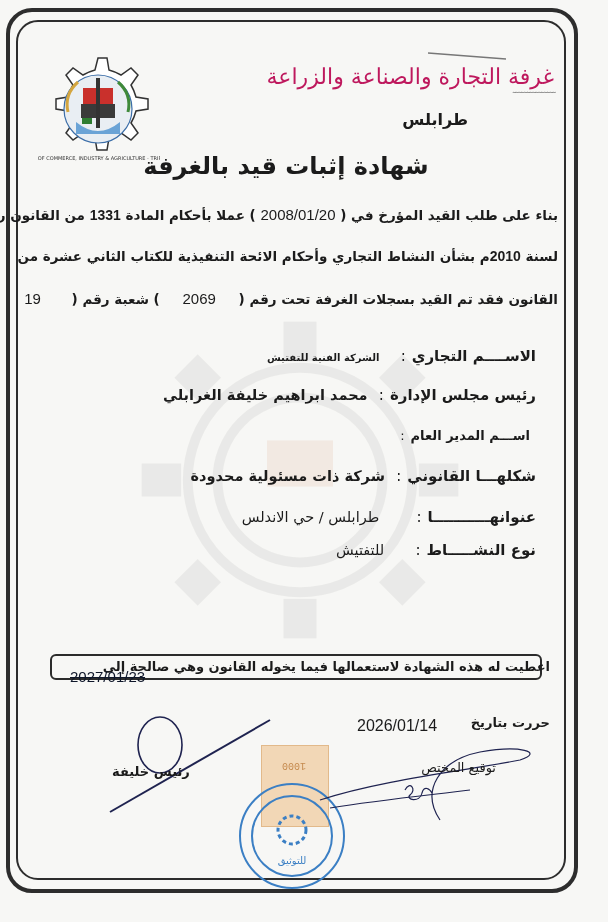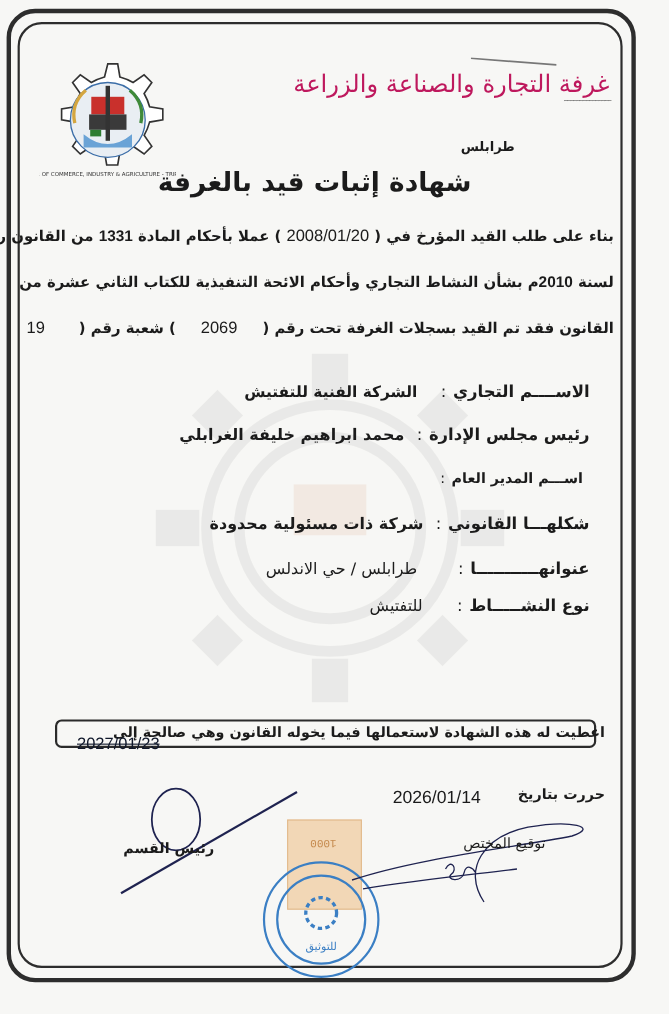--- a/index.html
+++ b/index.html
@@ -16,21 +16,21 @@
       border: 2px solid #2d2d2d; border-radius: 22px; box-sizing: border-box;
     }
     .logo { position: absolute; left: 36px; top: 42px; width: 124px; height: 134px; }
     .watermark { position: absolute; left: 135px; top: 315px; width: 330px; height: 330px; opacity: 0.09; }
     .scratch { position: absolute; left: 428px; top: 52px; width: 78px; height: 8px; }
     .chamber-name {
       position: absolute; right: 54px; top: 64px; direction: rtl;
       font-family: "DejaVu Serif", serif; font-size: 22px; letter-spacing: 1px; color: #be185d;
     }
     .chamber-dots { position: absolute; right: 56px; top: 90px; direction: rtl; font-size: 9px; color: #444; letter-spacing: 2px; }
-    .city { position: absolute; right: 140px; top: 110px; direction: rtl; font-size: 12px; font-weight: bold; margin-top: 16px; }
+    .city { position: absolute; right: 140px; top: 110px; direction: rtl; font-size: 16px; font-weight: bold; }
     .title { position: absolute; left: 0; width: 572px; top: 152px; text-align: center; direction: rtl; font-size: 24px; font-weight: bold; }
     .para-line { position: absolute; right: 50px; direction: rtl; font-size: 13.5px; font-weight: bold; white-space: nowrap; }
     .para-line .num { font-weight: normal; font-family: "Liberation Sans", sans-serif; font-size: 15px; }
     .para-line .boldnum { font-family: "Liberation Sans", sans-serif; font-weight: bold; font-size: 14px; }
     .field { position: absolute; right: 72px; direction: rtl; font-size: 15px; font-weight: bold; white-space: nowrap; }
     .field .label { display: inline-block; }
     .field .colon { display: inline-block; margin: 0 6px; font-weight: normal; }
     .field .value { display: inline-block; font-weight: bold; font-size: 14.5px; }
     .validity-box {
       position: absolute; left: 50px; top: 654px; width: 492px; height: 26px;
@@ -114,21 +114,21 @@
 <div class="para-line" style="top:290px;">
   <span>القانون فقد تم القيد بسجلات الغرفة تحت رقم (</span>
   <span class="num" style="margin:0 18px;">2069</span>
   <span>) شعبة رقم (</span>
   <span class="num" style="margin:0 26px;">19</span>
   <span>)</span>
 </div>
 
 <div class="field" style="top:347px;">
   <span class="label">الاســــم التجاري</span><span class="colon">:</span>
-  <span class="value" style="margin-right:10px;font-size:14px;">الشركة الفنية للتفتيش</span>
+  <span class="value" style="margin-right:10px;font-size:10px;">الشركة الفنية للتفتيش</span>
 </div>
 <div class="field" style="top:386px;">
   <span class="label">رئيس مجلس الإدارة</span><span class="colon">:</span>
   <span class="value">محمد ابراهيم خليفة الغرابلي</span>
 </div>
 <div class="field" style="top:428px;right:78px;font-size:13px;">
   <span class="label">اســـم المدير العام</span><span class="colon">:</span>
   <span class="value"></span>
 </div>
 <div class="field" style="top:467px;">
@@ -170,13 +170,13 @@
     <path d="M110 812 L270 720" stroke-width="2"></path>
   </g>
   <g fill="none" stroke="#1f2350" stroke-width="1.2">
     <path d="M320 800 C 380 780, 470 770, 520 760 C 545 752, 520 745, 480 752 C 440 760, 420 790, 440 820"></path>
     <path d="M330 808 C 380 800, 430 795, 470 790"></path>
     <path d="M405 790 c5 -10 12 0 5 5 c -5 5 10 8 12 -2 c2 -8 8 -4 10 0"></path>
   </g>
 </svg>
 
 <div class="sig-officer-label">توقيع المختص</div>
-<div class="sig-head-label">رئيس القسم</div>
+<div class="sig-head-label">رئيس خليفة</div>
 
 </body></html>

